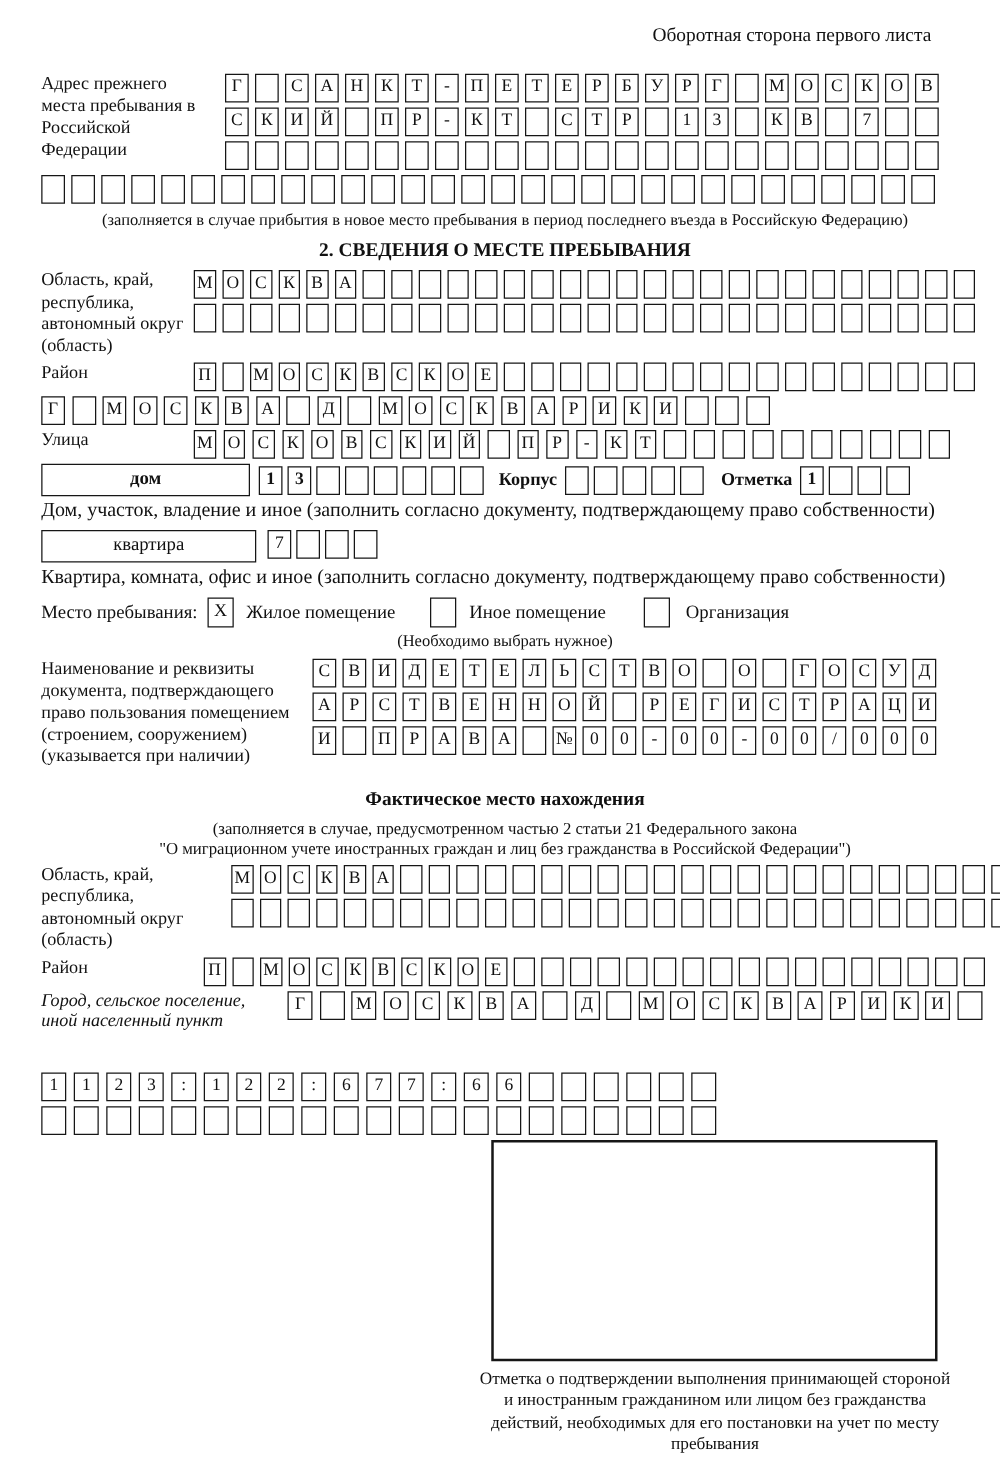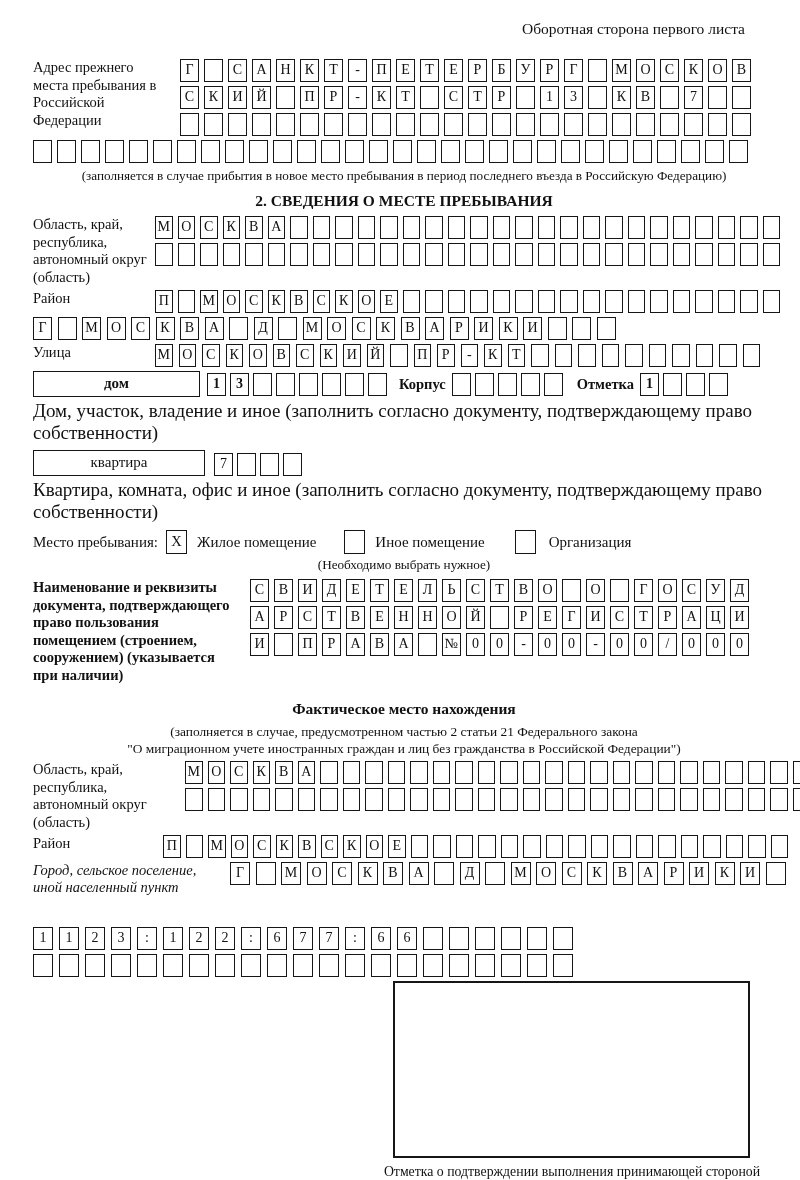--- a/index.html
+++ b/index.html
@@ -8,21 +8,21 @@
     font-family: "Liberation Serif", "DejaVu Serif", serif;
     color: #111;
     background: #fff;
     padding: 20px 25px 0 33px;
     overflow: hidden;
   }
   .corner { text-align: right; padding-right: 30px; font-size: 15.5px; }
 
   .field { display: flex; align-items: flex-start; margin-bottom: 4px; }
   .flabel { flex: 0 0 auto; font-size: 14.5px; line-height: 17.5px; padding-right: 8px; }
-  .w147 { width: 147px; } .w122 { width: 122px; } .w217 { width: 217px; font-weight: bold; }
+  .w147 { width: 147px; } .w122 { width: 122px; } .w217 { width: 217px; }
   .w152 { width: 152px; } .w130 { width: 130px; } .w197 { width: 197px; font-style: italic; }
   .frows { flex: 0 0 auto; }
   .frows .cellrow + .cellrow { margin-top: 4px; }
 
   .cellrow { display: flex; }
   .cell {
     flex: 0 0 auto; border: 1.6px solid #161616; height: 23px;
     line-height: 20px; text-align: center; font-size: 14px;
   }
   .g24 { gap: 5px; }   .g24 .cell { width: 19px; }
@@ -30,28 +30,28 @@
   .g28 { gap: 5px; }   .g28 .cell { width: 17.5px; }
   .g26 { gap: 6px; }   .g26 .cell { width: 17.5px; }
   .gc24 { gap: 5.5px; }.gc24 .cell { width: 19px; }
   .gdoc { gap: 5px; }  .gdoc .cell { width: 19px; }
   .gc22 { gap: 5.5px; }.gc22 .cell { width: 20px; }
   .gcad { gap: 6px; }  .gcad .cell { width: 20px; }
   .gsm { gap: 4px; }   .gsm .cell { width: 19px; }
 
   .note-c { text-align: center; font-size: 13.2px; margin-top: 5px; }
   .sec-title { text-align: center; font-weight: bold; font-size: 15.5px; margin: 8px 0 6px; }
-  .inline-note { font-size: 19px; margin: 2px 0 4px; }
+  .inline-note { font-size: 16px; margin: 2px 0 4px; }
 
   .house-row { display: flex; align-items: center; margin-top: 2px; margin-bottom: 3px; font-weight: bold; }
   .wide-box { border: 1.7px solid #161616; height: 26px; line-height: 23px; text-align: center; font-size: 15px; flex: 0 0 auto; }
   .dom-box { width: 167px; }
   .kv-box { width: 172px; }
   .lbl { font-size: 14.5px; flex: 0 0 auto; }
-  .apt-row { display: flex; align-items: flex-end; margin-top: 6px; margin-bottom: 3px; }
+  .apt-row { display: flex; align-items: flex-start; margin-top: 6px; margin-bottom: 3px; }
 
   .chk-row { display: flex; align-items: center; margin-top: 7px; font-size: 15px; }
   .chk { width: 21px; height: 24px; border: 1.7px solid #161616; text-align: center; line-height: 21px; font-size: 14.5px; flex: 0 0 auto; }
 
   .fact-notes { text-align: center; font-size: 13.4px; line-height: 16.5px; margin-bottom: 4px; }
   .mt6 { margin-top: 6px; }
   .title-gap { margin-top: 16px; }
 
   .stamp-wrap { margin-left: 360px; margin-top: 2px; width: 390px; }
   .stamp-box { width: 357px; height: 177px; border: 2px solid #161616; }

